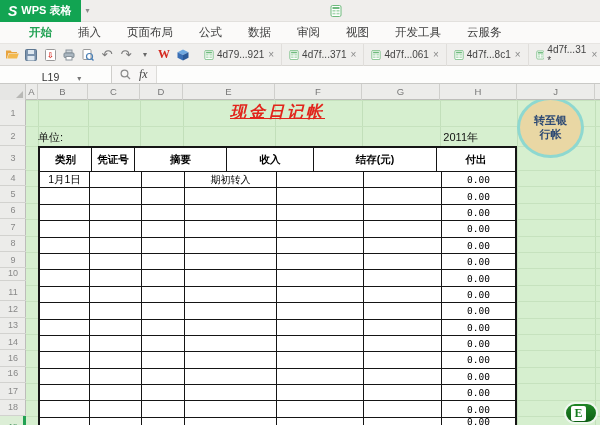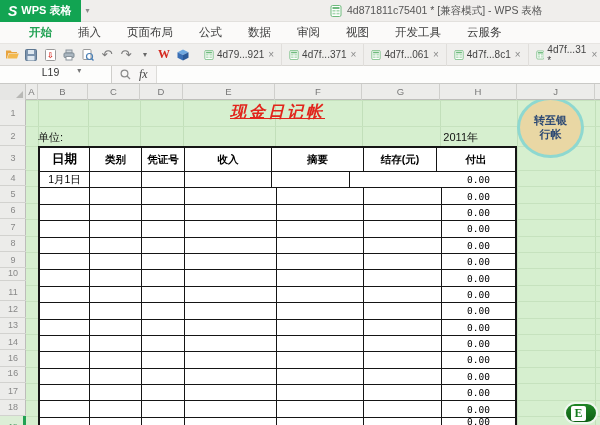--- a/index.html
+++ b/index.html
@@ -24,21 +24,21 @@
   .ticon { width:16px; height:16px; display:flex; align-items:center; justify-content:center; font-size:11px; }
   .glyph-undo,.glyph-redo { color:#7a7a7a; font-size:13px; }
   .glyph-caret { color:#666; font-size:8px; }
   .glyph-w { color:#d5281e; font-weight:bold; font-size:12px; font-family:"Liberation Serif",serif; }
   .tabs { display:flex; align-items:center; margin-left:6px; height:22px; }
   .doc-tab { display:flex; align-items:center; gap:3px; padding:0 7px; height:22px; font-size:10px; color:#444; border-right:1px solid #e0dedb; }
   .doc-tab .x { color:#888; font-size:10px; margin-left:1px; }
 
   
   .formulabar { position:absolute; left:0; top:66px; width:600px; height:18px; background:#f7f6f5; border-bottom:1px solid #c9c9c6; display:flex; align-items:stretch; }
-  .namebox { width:112px; background:#fdfdfc; border-right:1px solid #cfcecb; display:flex; align-items:flex-start; justify-content:center; gap:18px; font-size:10.5px; color:#333;padding-left:12px; }
+  .namebox { width:112px; background:#fdfdfc; border-right:1px solid #cfcecb; display:flex; align-items:flex-end; justify-content:center; gap:18px; font-size:10.5px; color:#333;padding-left:12px; }
   .namebox .caret { font-size:8px; color:#777; }
   .fb-icons { display:flex; align-items:center; gap:8px; padding:0 8px; border-right:1px solid #dddcd9; }
   .fx { font-family:"Liberation Serif",serif; font-style:italic; font-size:12px; color:#444; }
   .fb-input { flex:1; background:#fdfdfc; }
 
   
   .sheet { position:absolute; left:0; top:84px; width:600px; height:341px; background:#d6efcf; }
   .colhead { position:absolute; left:0; top:0; width:600px; height:16px; background:#ececea; border-bottom:1px solid #bdbdba; z-index:6; }
   .corner { position:absolute; left:0; top:0; width:26px; height:16px; background:#e6e6e4; border-right:1px solid #c6c6c3; }
   .corner:after { content:""; position:absolute; right:2px; bottom:2px; border-left:7px solid transparent; border-bottom:7px solid #b8b8b5; }
@@ -85,21 +85,20 @@
   <span class="logo-caret">▾</span>
   <div class="win-title">
     <svg width="12" height="12" viewBox="0 0 12 12">
         <rect x="1" y="0.5" width="10" height="11" rx="1.5" fill="#fff" stroke="#6fba7d"></rect>
         <rect x="2.5" y="2" width="7" height="2" fill="#6fba7d"></rect>
         <rect x="2.5" y="5" width="3" height="1.6" fill="#a9d8b1"></rect>
         <rect x="6.5" y="5" width="3" height="1.6" fill="#a9d8b1"></rect>
         <rect x="2.5" y="7.8" width="3" height="1.6" fill="#a9d8b1"></rect>
         <rect x="6.5" y="7.8" width="3" height="1.6" fill="#a9d8b1"></rect>
       </svg>
-    <span>4d871811c75401 * [兼容模式] - WPS 表格</span>
   </div>
 </div>
 
 <div class="menubar" id="menubar">
     <div class="menu-item active">开始</div>
     <div class="menu-item">插入</div>
     <div class="menu-item">页面布局</div>
     <div class="menu-item">公式</div>
     <div class="menu-item">数据</div>
     <div class="menu-item">审阅</div>
@@ -299,32 +298,32 @@
       <div class="rowlabel" style="top: 299.6px; height: 16.4px;">18</div>
       <div class="rowlabel selected" style="top: 316px; height: 23px; font-family: Liberation Serif, serif;">19</div>
     </div>
 
   <div class="cell-text sheet-title">现金日记帐</div>
   <div class="cell-text unit">单位:</div>
   <div class="cell-text year">2011年</div>
 
   <div class="cash-table" id="cashtable">
       <div class="t-row header">
-        <div class="t-cell c0" style="width: 50px;">日期</div>
         <div class="t-cell c1" style="width: 52px;">类别</div>
         <div class="t-cell c2" style="width: 43px;">凭证号</div>
+        <div class="t-cell c3" style="width: 92px;">摘要</div>
         <div class="t-cell c4" style="width: 87px;">收入</div>
-        <div class="t-cell c3" style="width: 92px;">摘要</div>
         <div class="t-cell c6" style="width: 77px; flex: 1 1 0%;">结存(元)</div>
         <div class="t-cell c5" style="width: 78px;">付出</div>
       </div>
       <div class="t-row" style="height: 16.4px;">
         <div class="t-cell date" style="width: 50px;">1月1日</div>
         <div class="t-cell category" style="width: 52px;"></div>
         <div class="t-cell voucher" style="width: 43px;"></div>
+        <div class="t-cell summary" style="width: 92px;">期初转入</div>
         <div class="t-cell income" style="width: 87px;"></div>
         <div class="t-cell payment" style="width: 78px;"></div>
         <div class="t-cell balance" style="width: 77px; flex: 1 1 0%;">0.00</div>
       </div>
       <div class="t-row" style="height: 16.4px;">
         <div class="t-cell date" style="width: 50px;"></div>
         <div class="t-cell category" style="width: 52px;"></div>
         <div class="t-cell voucher" style="width: 43px;"></div>
         <div class="t-cell summary" style="width: 92px;"></div>
         <div class="t-cell income" style="width: 87px;"></div>

